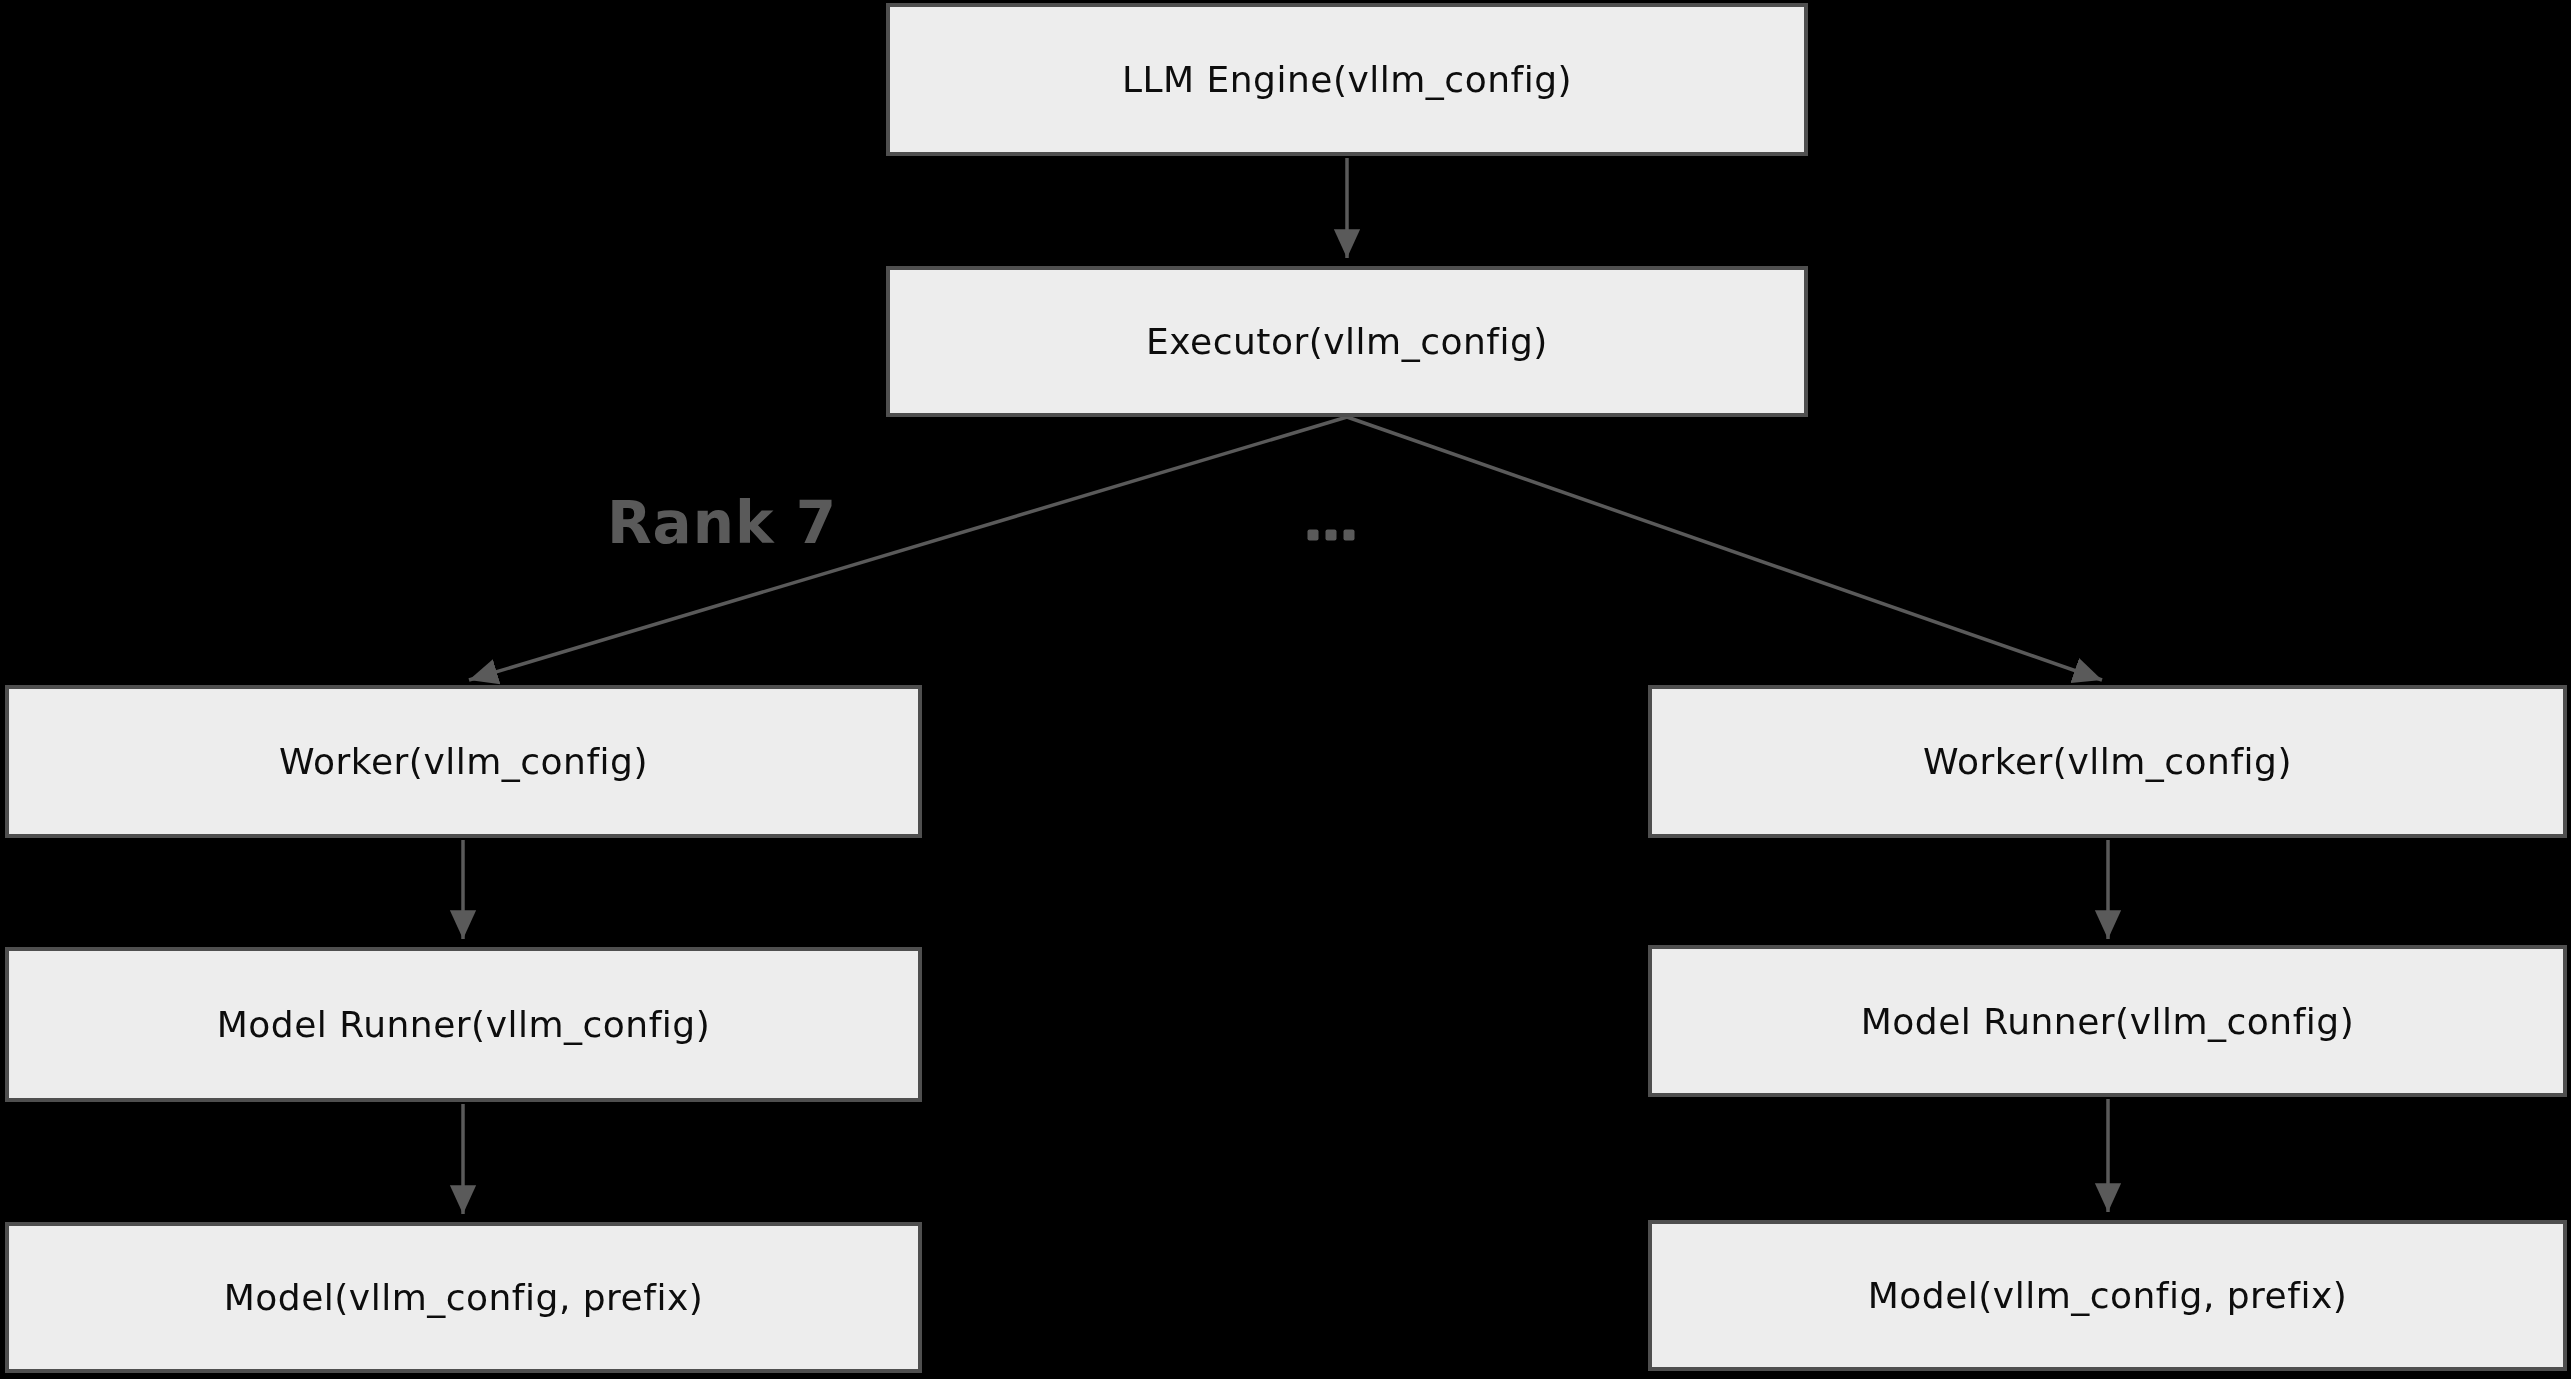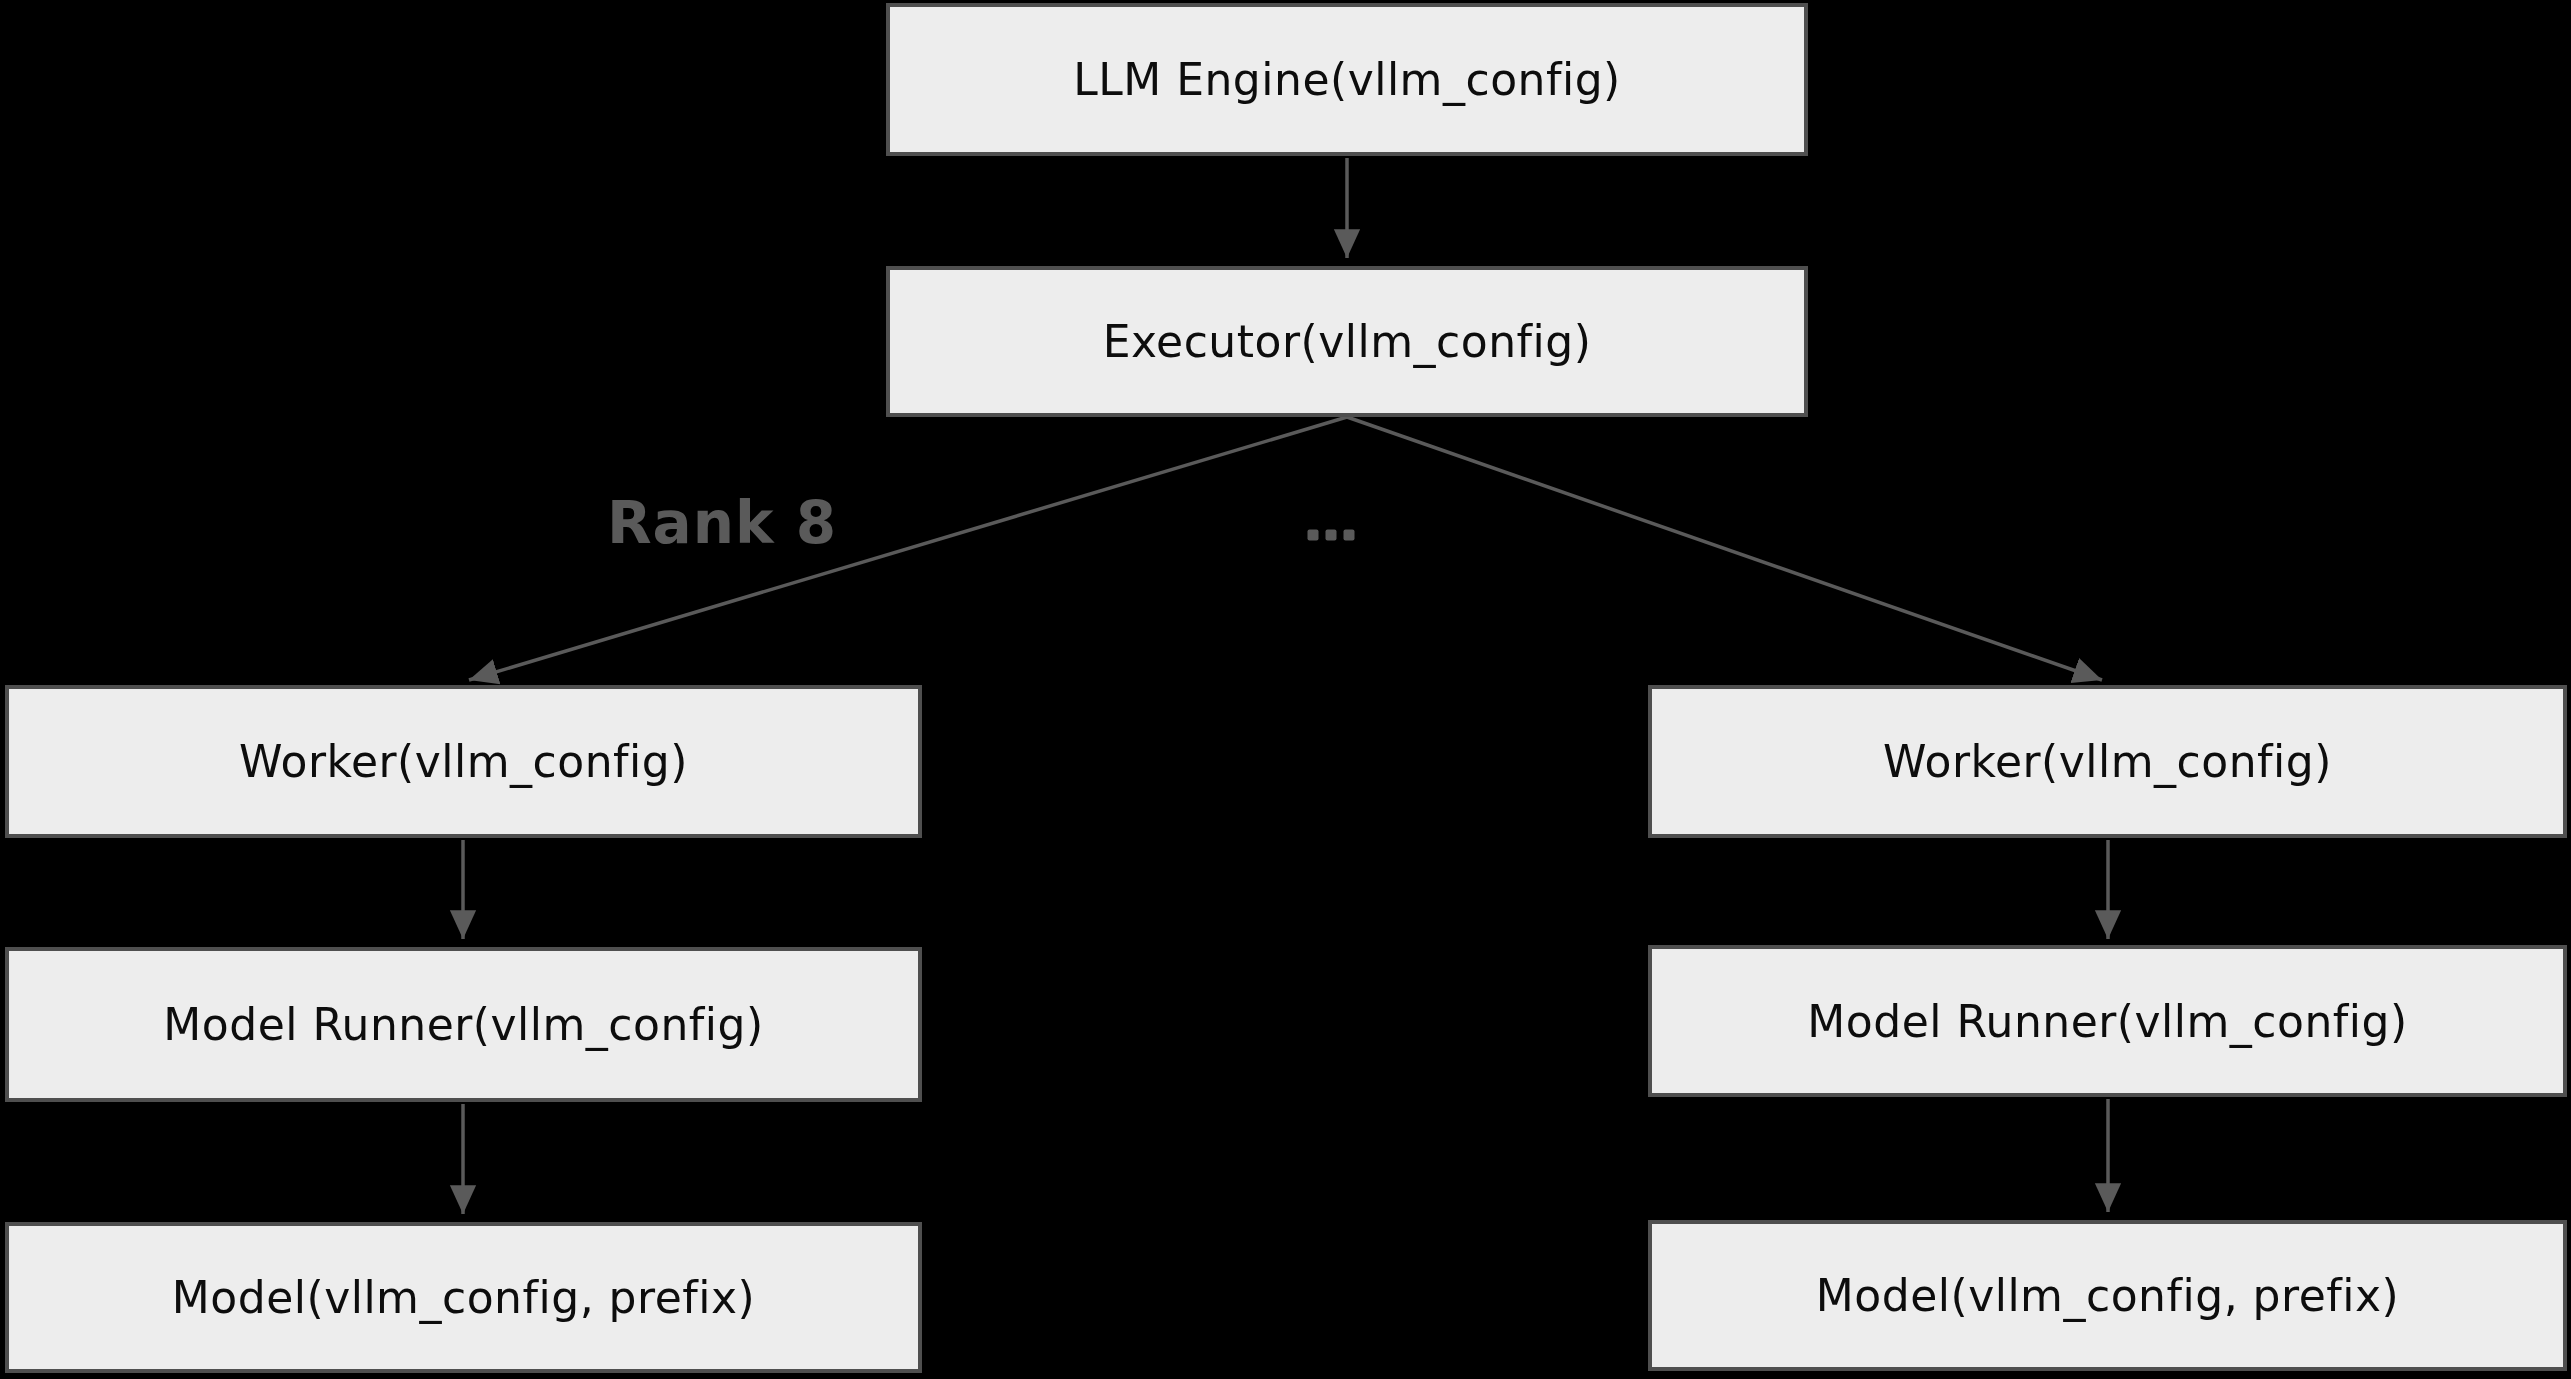--- a/index.html
+++ b/index.html
@@ -19,21 +19,21 @@
     font-family:"DejaVu Sans","Liberation Sans",sans-serif;
   }
   .edges{position:absolute;left:0;top:0;width:2571px;height:1379px;}
   .node{
     position:absolute;
     box-sizing:border-box;
     background:var(--node-fill);
     border:4px solid var(--node-border);
     display:flex;align-items:center;justify-content:center;
     color:var(--node-text);
-    font-size:44px;
+    font-size:36px;
     white-space:nowrap;
     letter-spacing:0.5px;
   }
   .edge-label{
     position:absolute;
     transform:translate(-50%,-50%);
     color:var(--label);
     font-size:58px;
     font-weight:600;
     white-space:nowrap;
@@ -96,21 +96,21 @@
   </div>
 
   <div class="node" style="left:5px;top:1222px;width:917px;height:151px;">
     <span>Model(vllm_config, prefix)</span>
   </div>
 
   <div class="node" style="left:1648px;top:1220px;width:919px;height:151px;">
     <span>Model(vllm_config, prefix)</span>
   </div>
 
-  <div class="edge-label" style="left:722px;top:523px;">Rank 8</div>
+  <div class="edge-label" style="left:722px;top:523px;">Rank 7</div>
 
   <div class="ellipsis-label" style="left:1331px;top:535px;">
     <span class="dot"></span>
     <span class="dot"></span>
     <span class="dot"></span>
     <span class="sr-data">…</span>
   </div>
 
 
 </div>

